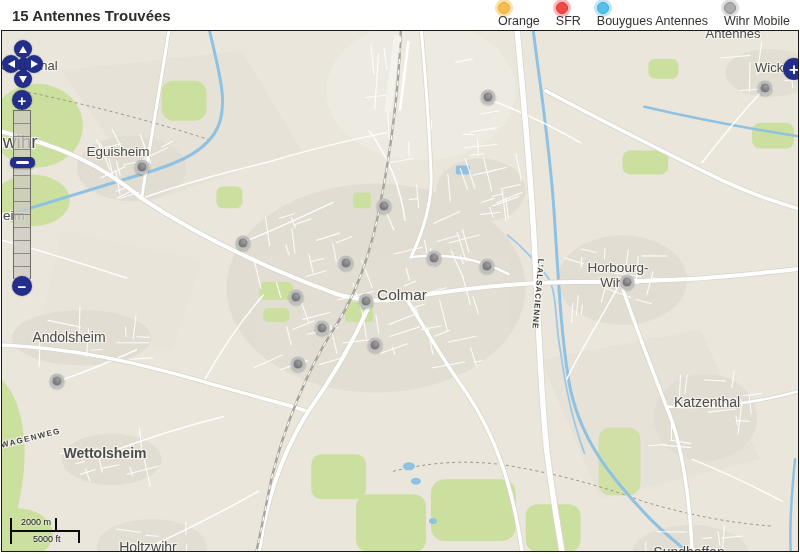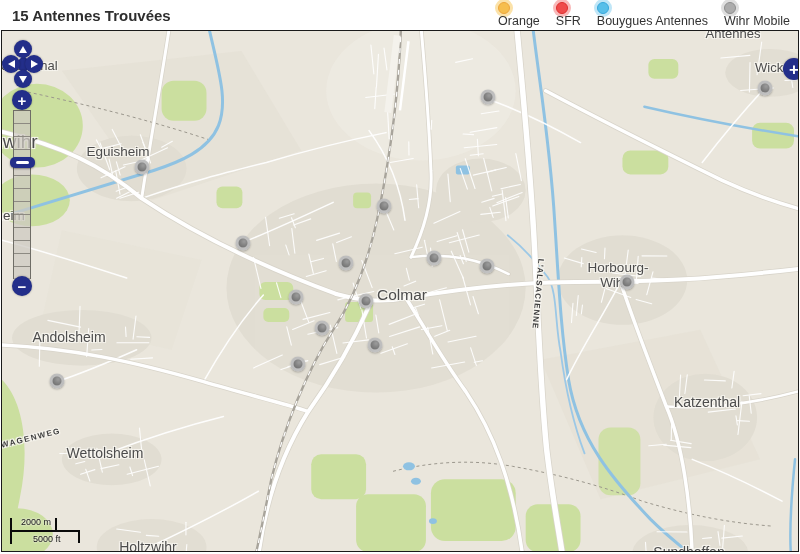--- a/index.html
+++ b/index.html
@@ -422,21 +422,21 @@
       <rect x="402" y="10" width="2.5" height="70" fill="#FFFFFF" transform="rotate(7 403 45)"></rect>
     </svg>
 
     <div class="layer">
         <div class="town-label" style="left: 25px; top: 34px; font-size: 13px; transform: translate(-50%, -50%);">Katzenthal</div>
         <div class="town-label" style="left: 13px; top: 111px; font-size: 19px; transform: translate(-50%, -50%);">nwihr</div>
         <div class="town-label" style="left: 116px; top: 120px; font-size: 13.5px; transform: translate(-50%, -50%);">Eguisheim</div>
         <div class="town-label" style="left: 8px; top: 184px; font-size: 13.5px; transform: translate(-50%, -50%);">heim</div>
         <div class="town-label" style="left: 67px; top: 306px; font-size: 14px; transform: translate(-50%, -50%);">Andolsheim</div>
         <div class="town-label road" style="left: 29px; top: 407px; font-size: 8px; letter-spacing: 1.5px; transform: translate(-50%, -50%) rotate(-14deg);">WAGENWEG</div>
-        <div class="town-label" style="left: 103px; top: 422px; font-size: 14px; transform: translate(-50%, -50%);">Wettolsheim</div>
+        <div class="town-label" style="left: 103px; top: 422px; font-size: 14px; transform: translate(-50%, -50%); font-weight: bold;">Wettolsheim</div>
         <div class="town-label" style="left: 146px; top: 516px; font-size: 14px; transform: translate(-50%, -50%);">Holtzwihr</div>
         <div class="town-label" style="left: 400px; top: 264px; font-size: 15.5px; transform: translate(-50%, -50%);">Colmar</div>
         <div class="town-label" style="left: 616px; top: 236px; font-size: 13.5px; transform: translate(-50%, -50%);">Horbourg-</div>
         <div class="town-label" style="left: 612px; top: 251px; font-size: 13.5px; transform: translate(-50%, -50%);">Wihr</div>
         <div class="town-label road" style="left: 536px; top: 263px; font-size: 8px; letter-spacing: 1px; transform: translate(-50%, -50%) rotate(95deg);">L'ALSACIENNE</div>
         <div class="town-label" style="left: 705px; top: 371px; font-size: 14px; transform: translate(-50%, -50%);">Katzenthal</div>
         <div class="town-label" style="left: 687px; top: 521px; font-size: 14px; transform: translate(-50%, -50%);">Sundhoffen</div>
         <div class="town-label" style="left: 731px; top: 2px; font-size: 13px; transform: translate(-50%, -50%);">Antennes</div>
         <div class="town-label" style="left: 795px; top: 36px; font-size: 13px; transform: translate(-50%, -50%);">Wickerschwihr</div>
       </div>

